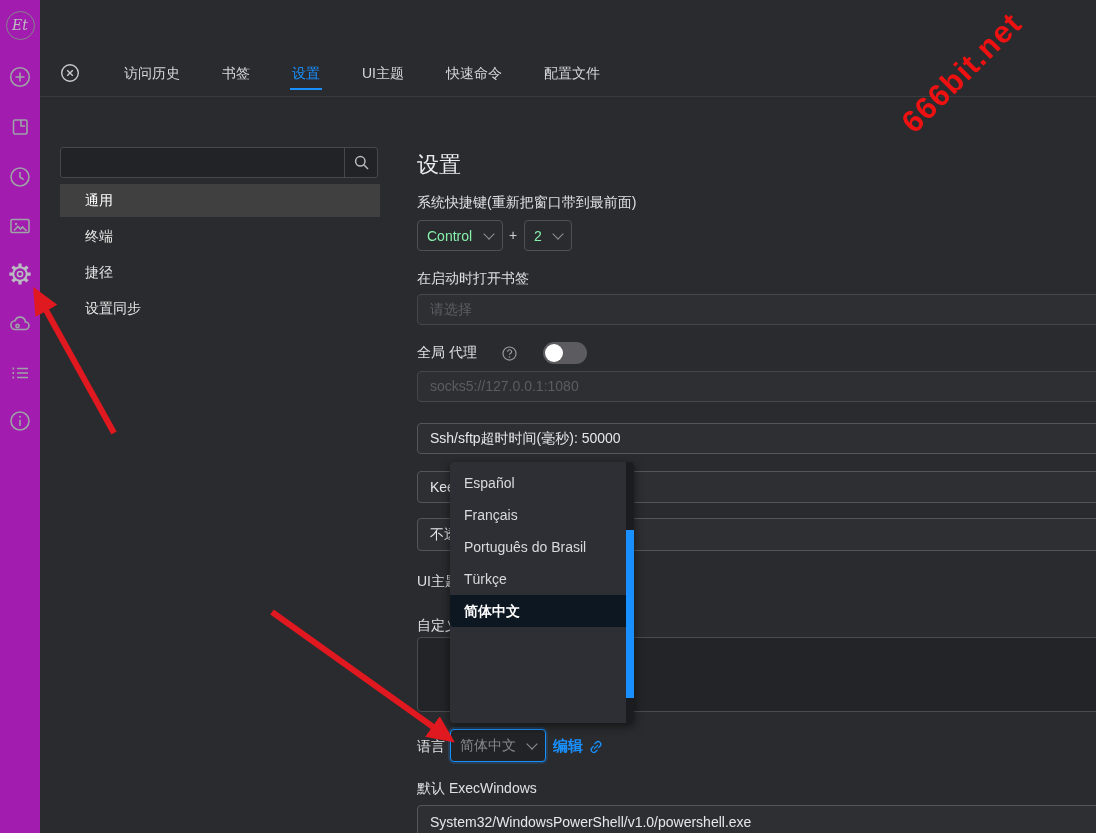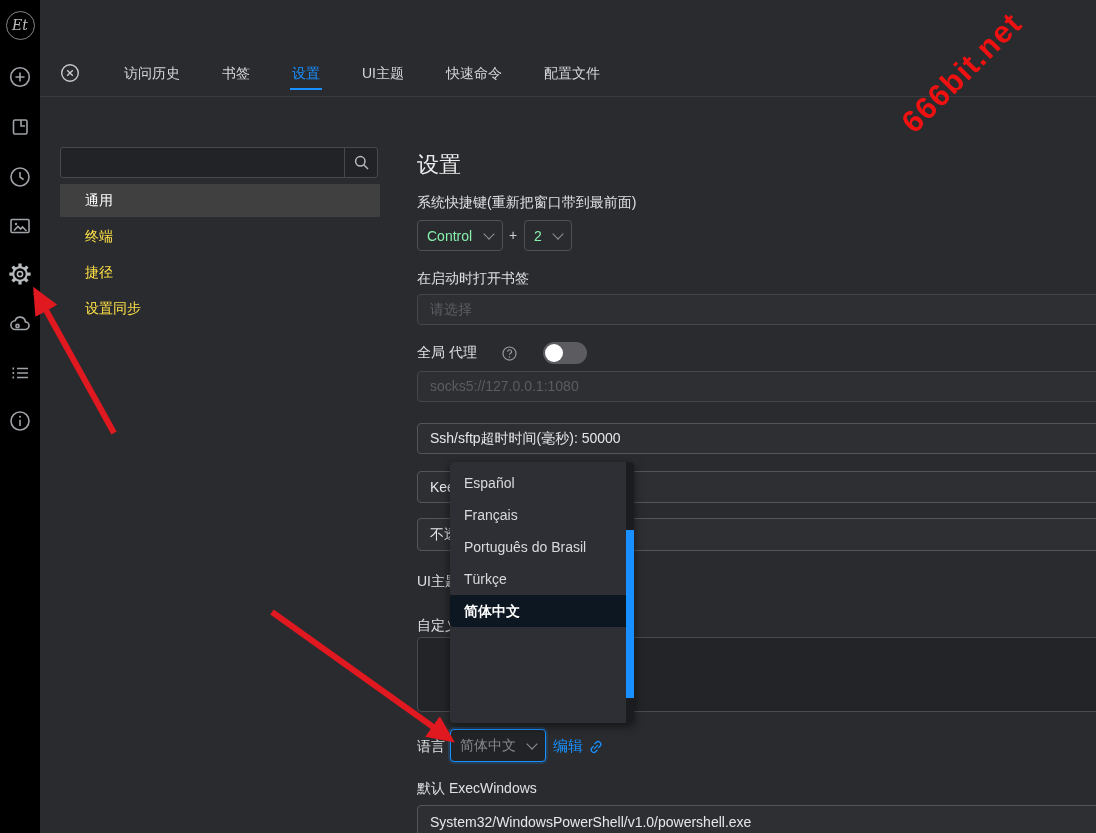--- a/index.html
+++ b/index.html
@@ -2,21 +2,21 @@
 <html><head>
 <meta charset="utf-8">
 <style>
   html,body{margin:0;padding:0;background:#111;}
   .screen{position:relative;width:1096px;height:833px;overflow:hidden;
     background:#2a2b2e;font-family:"Liberation Sans","DejaVu Sans",sans-serif;
     color:#dcdde0;font-size:14px;}
   .abs{position:absolute;}
 
   
-  .sidebar{position:absolute;left:0;top:0;width:40px;height:833px;background:#000000;}
+  .sidebar{position:absolute;left:0;top:0;width:40px;height:833px;background:#a21caf;}
   .side-icon{position:absolute;left:0;width:40px;height:30px;display:flex;
     align-items:center;justify-content:center;color:#a3a6aa;}
   .logo-circle{width:27px;height:27px;border:1.5px solid #85868a;border-radius:50%;
     display:flex;align-items:center;justify-content:center;font-family:"DejaVu Serif",serif;
     font-style:italic;font-size:14px;color:#bdbec1;}
 
   
   .tabbar{position:absolute;left:40px;top:56px;right:0;height:34px;display:flex;
     align-items:center;padding-left:20px;gap:38px;}
   .tab{height:34px;line-height:34px;color:#d6d7da;cursor:pointer;padding:0 2px;}
@@ -24,21 +24,21 @@
   .tab-divider{position:absolute;left:40px;top:96px;right:0;height:1px;background:#3a3b3f;}
   .close-tabs{width:20px;height:20px;display:flex;align-items:center;justify-content:center;margin-right:4px;}
 
   
   .search-box{position:absolute;left:60px;top:147px;width:318px;height:31px;
     border:1px solid #47484c;border-radius:3px;background:#222326;display:flex;box-sizing:border-box;}
   .search-box input{flex:1;background:transparent;border:none;outline:none;color:#dcdde0;
     padding:0 10px;font:inherit;}
   .search-btn{width:32px;border-left:1px solid #47484c;display:flex;align-items:center;justify-content:center;}
   .menu{position:absolute;left:60px;top:184px;width:320px;}
-  .menu-item{height:33px;line-height:33px;padding-left:25px;margin-bottom:3px;color:#fde047;cursor:pointer;}
+  .menu-item{height:33px;line-height:33px;padding-left:25px;margin-bottom:3px;color:#e5e5e5;cursor:pointer;}
   .menu-item.selected{background:#404040;color:#fff;}
 
   
   .page-title{left:417px;top:150px;font-size:22px;color:#ececee;}
   .field-label{color:#dfe0e3;}
   .mini-select{height:31px;border:1px solid #505156;border-radius:4px;box-sizing:border-box;
     display:flex;align-items:center;justify-content:space-between;padding:0 9px;color:#86efac;cursor:pointer;}
   .chev{width:7px;height:7px;border-right:1.5px solid #8f9297;border-bottom:1.5px solid #8f9297;
     transform:rotate(45deg);margin-top:-3px;flex:none;}
   .wide-input{left:417px;width:694px;height:31px;border:1px solid #46474b;border-radius:4px;
@@ -47,21 +47,21 @@
   .value-text{color:#e6e7e9;}
   .boxed{border-color:#55565b;}
   .toggle{width:44px;height:22px;border-radius:11px;background:#5c5c60;position:relative;cursor:pointer;}
   .toggle .knob{position:absolute;left:2px;top:2px;width:18px;height:18px;border-radius:50%;background:#fff;}
   .help-icon{width:16px;height:16px;display:flex;align-items:center;justify-content:center;}
   .textarea-box{left:417px;top:637px;width:694px;height:75px;border:1px solid #4a4b4f;
     border-radius:4px;background:#232427;box-sizing:border-box;}
   .lang-select{left:450px;top:729px;width:96px;height:33px;border:1px solid #1890ff;border-radius:4px;
     box-shadow:0 0 0 2px rgba(24,144,255,.18);box-sizing:border-box;display:flex;align-items:center;
     justify-content:space-between;padding:0 9px;color:#85888d;cursor:pointer;background:#222326;}
-  .edit-link{left:553px;top:737px;color:#1890ff;display:flex;align-items:center;gap:5px;cursor:pointer;font-size:15px;}
+  .edit-link{left:553px;top:737px;color:#1890ff;display:flex;align-items:center;gap:5px;cursor:pointer;font-size:15px;font-weight:bold;}
 
   
   .dropdown{position:absolute;left:450px;top:462px;width:184px;height:261px;background:#2e2f34;
     border-radius:4px;box-shadow:0 3px 10px rgba(0,0,0,.55);z-index:30;padding-top:5px;box-sizing:border-box;}
   .dd-item{height:32px;line-height:32px;padding-left:14px;color:#d9dadd;cursor:pointer;white-space:nowrap;}
   .dd-item.selected{background:#0d1721;color:#fff;font-weight:bold;border-radius:0 0 4px 4px;}
   .dd-scrollbar{position:absolute;right:0;top:0;width:8px;height:261px;background:#1b1c1f;
     border-radius:0 4px 4px 0;}
   .dd-thumb{position:absolute;right:0;top:68px;width:8px;height:168px;background:#1890ff;}
 

